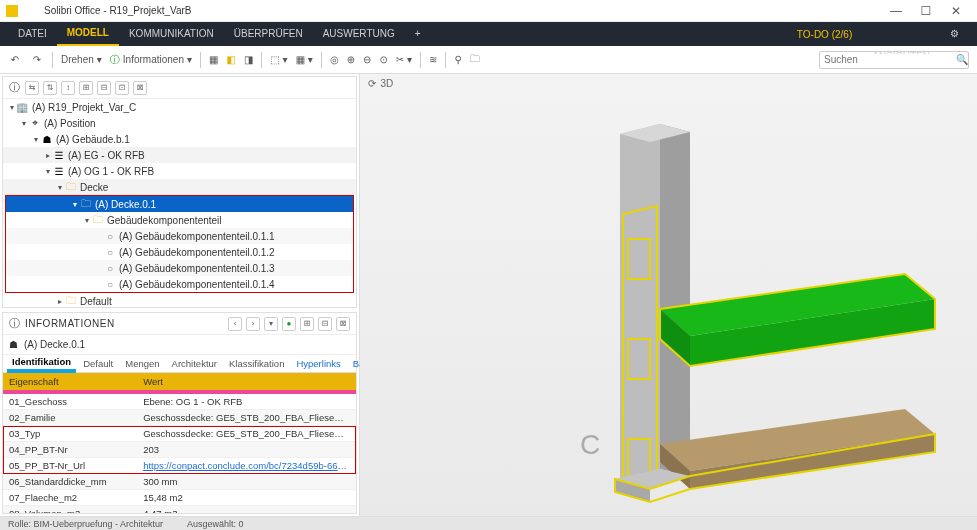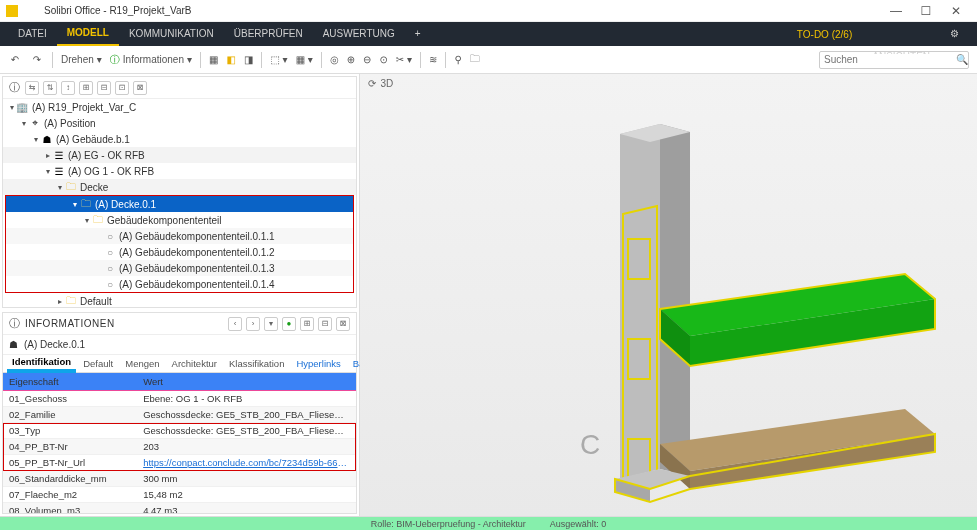--- a/index.html
+++ b/index.html
@@ -42,29 +42,29 @@
   .tree-row.sel .lbl { color: #fff; }
   .tree-row.sel .ico.folder { color: #ffe57a; }
   .red-box { border: 1.5px solid #d40000; margin: 0 2px; }
   .info-sub { padding: 4px 6px; font-size: 10px; color: #333; border-bottom: 1px solid #eee; display: flex; align-items: center; gap: 6px; }
   .tabs { display: flex; font-size: 9.5px; border-bottom: 1px solid #ddd; padding: 0 4px; align-items: center; height: 18px; gap: 2px; }
   .tab { padding: 2px 5px; color: #555; cursor: pointer; white-space: nowrap; }
   .tab.active { color: #000; border-bottom: 4px solid #0ea5e9; font-weight: bold; }
   .tab.link { color: #1a6fd6; }
   .tab.red { border: 1.5px solid #d40000; color: #333; }
   .prop-tbl { width: 100%; border-collapse: collapse; table-layout: fixed; font-size: 9.5px; }
-  .prop-tbl th { text-align: left; padding: 3px 6px; background: #3b82f6; border-bottom: 1px solid #ec4899; font-weight: normal; color: #333; }
+  .prop-tbl th { text-align: left; padding: 3px 6px; background: #eab308; border-bottom: 4px solid #ec4899; font-weight: normal; color: #333; }
   .prop-tbl td { padding: 2px 6px; border-bottom: 1px solid #f0f0f0; color: #333; overflow: hidden; text-overflow: ellipsis; white-space: nowrap; }
   .prop-tbl tr.alt td { background: #f7f7f7; }
   .prop-tbl td.link { color: #1a6fd6; text-decoration: underline; }
   .prop-redbox { outline: 1.5px solid #d40000; outline-offset: -1px; }
   .view3d-label { position: absolute; top: 4px; left: 8px; font-size: 10px; color: #666; display:flex; align-items:center; gap:4px; }
   .cube-c { position: absolute; left: 220px; bottom: 55px; font-size: 28px; color: #aaa; font-weight: 300; }
   svg.scene { position: absolute; inset: 0; width: 100%; height: 100%; }
-  .statusbar { position: absolute; bottom: 0; left: 0; right: 0; height: 14px; background: #86efac; border-top: 1px solid #ddd; font-size: 9px; color: #555; display: flex; align-items: center; justify-content: center; padding: 0 8px; gap: 24px; }
+  .statusbar { position: absolute; bottom: 0; left: 0; right: 0; height: 14px; background: #e5e5e5; border-top: 1px solid #ddd; font-size: 9px; color: #555; display: flex; align-items: center; justify-content: flex-start; padding: 0 8px; gap: 24px; }
 </style>
 </head>
 <body>
 
 <div class="titlebar">
   <div class="tb-icon"></div>
   <div class="tb-title">Solibri Office - R19_Projekt_VarB</div>
   <div class="win-btn">—</div>
   <div class="win-btn">☐</div>
   <div class="win-btn">✕</div>

